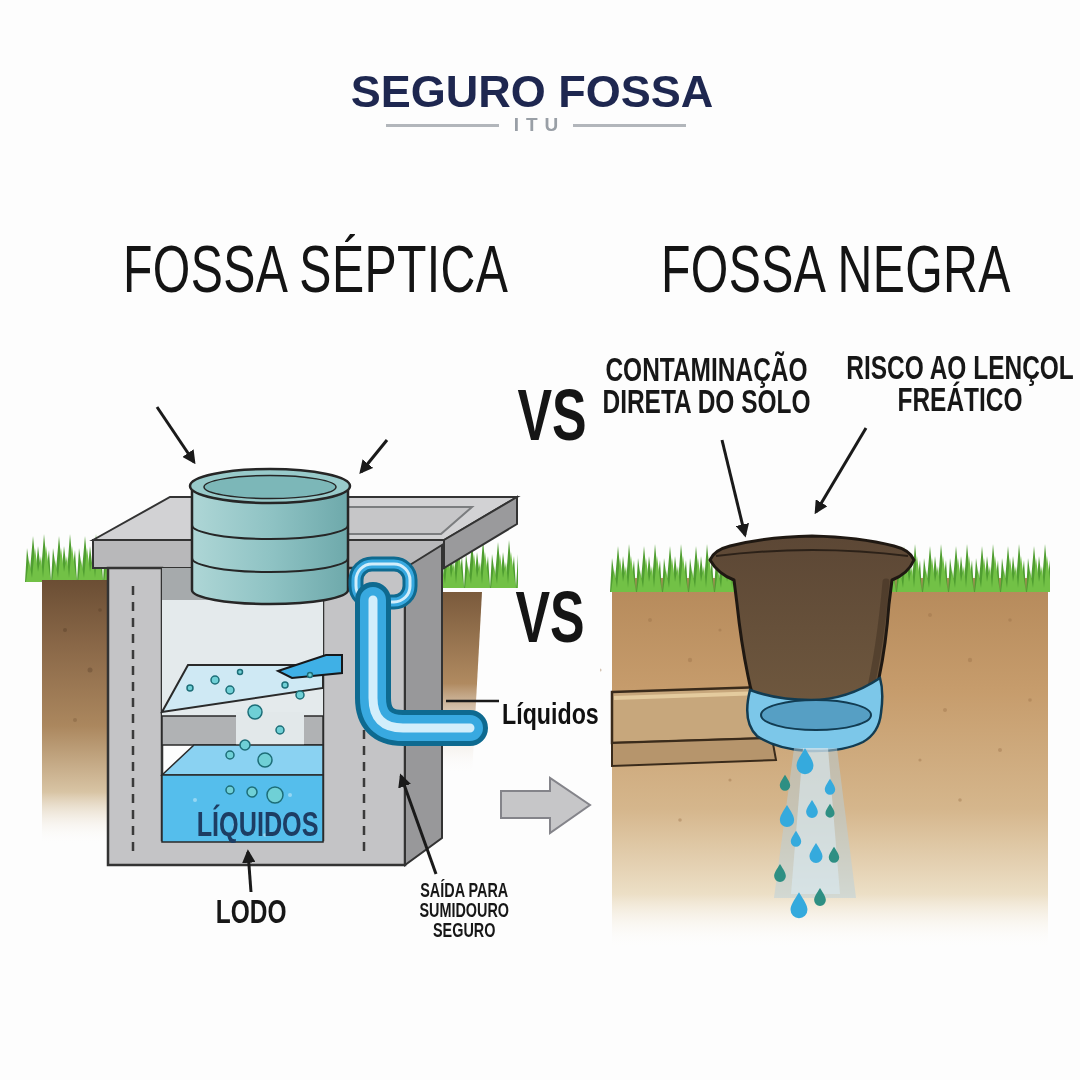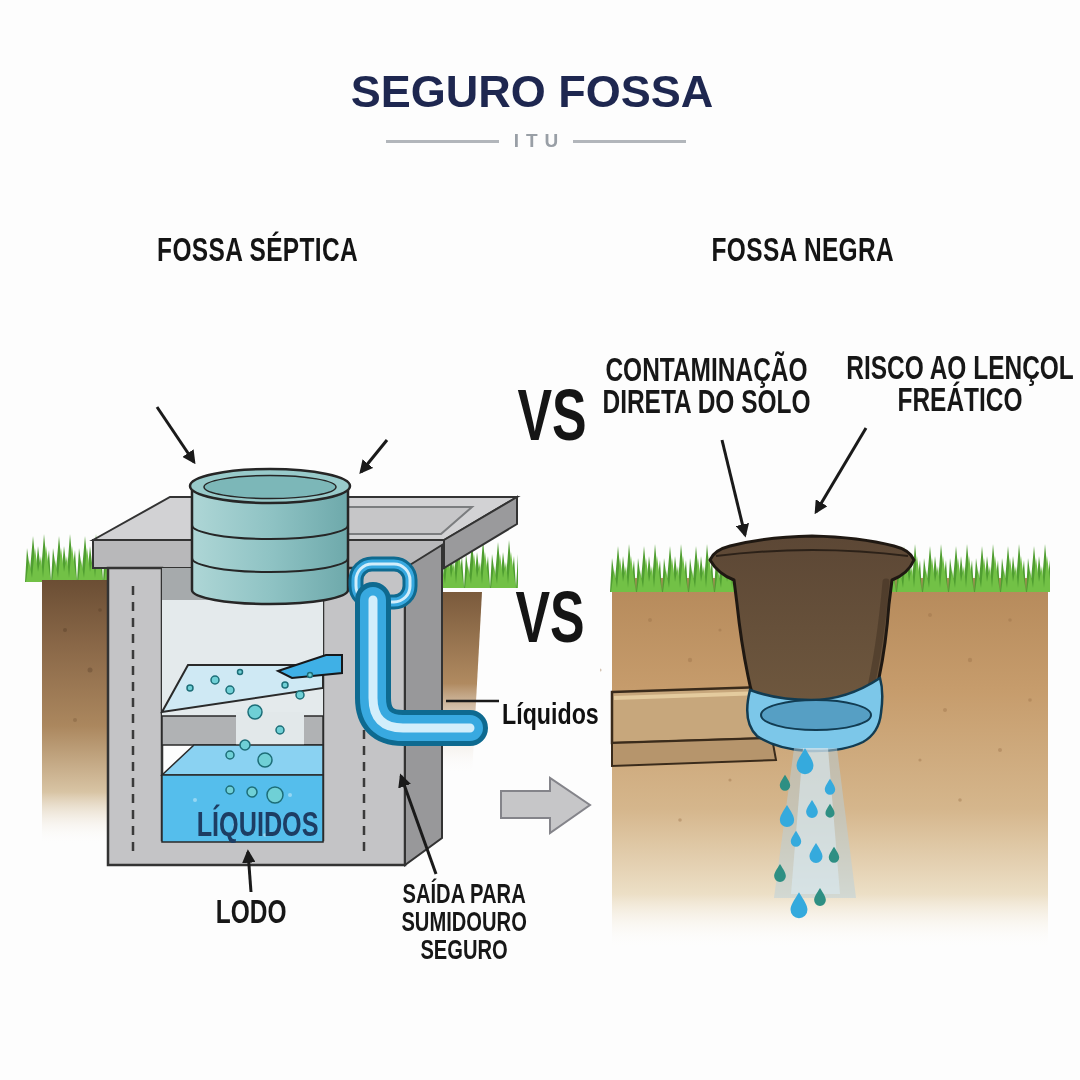--- a/index.html
+++ b/index.html
@@ -3,28 +3,28 @@
 <meta charset="utf-8">
 <style>
   html,body{margin:0;padding:0;background:#ffffff;}
   #canvas{position:relative;width:1080px;height:1080px;background:#fdfdfd;overflow:hidden;
           font-family:"Liberation Sans", sans-serif;color:#1a1a1a;}
   .abs{position:absolute;}
   .lbl{position:absolute;text-align:center;}
   .cond{display:inline-block;transform:scaleX(0.72);transform-origin:50% 0;white-space:nowrap;}
   .cond80{display:inline-block;transform:scaleX(0.80);transform-origin:50% 0;white-space:nowrap;}
   .ln{display:block;}
-  .t-title{font-size:34px;font-weight:700;letter-spacing:0.5px;color:#141414;}
+  .t-title{font-size:67px;font-weight:400;letter-spacing:0.5px;color:#141414;}
   .t-label{font-size:34px;font-weight:700;line-height:0.94;color:#171717;}
-  .t-label3{font-size:28px;font-weight:700;line-height:1.0;color:#171717;}
+  .t-label3{font-size:20px;font-weight:700;line-height:1.0;color:#171717;}
   .t-vs{font-size:72px;font-weight:800;color:#151515;}
   .t-small{font-size:29px;font-weight:700;color:#111;}
   .t-water{font-size:35px;font-weight:700;color:#1d3d63;}
   .logo-title{font-size:45px;font-weight:800;color:#1e2750;letter-spacing:0px;}
-  .logo-sub{display:flex;align-items:center;margin-top:16px;}
+  .logo-sub{display:flex;align-items:center;}
   .logo-sub .bar{flex:1;height:3px;background:#b2b6bb;}
   .logo-sub .itu{font-size:19px;font-weight:600;letter-spacing:7px;color:#999fa6;padding:0 8px 0 15px;}
 </style>
 </head>
 <body>
 
 <div id="canvas">
 
   <svg class="abs" style="left:20px;top:440px" width="600" height="560" viewBox="0 0 600 560">
     <defs>

